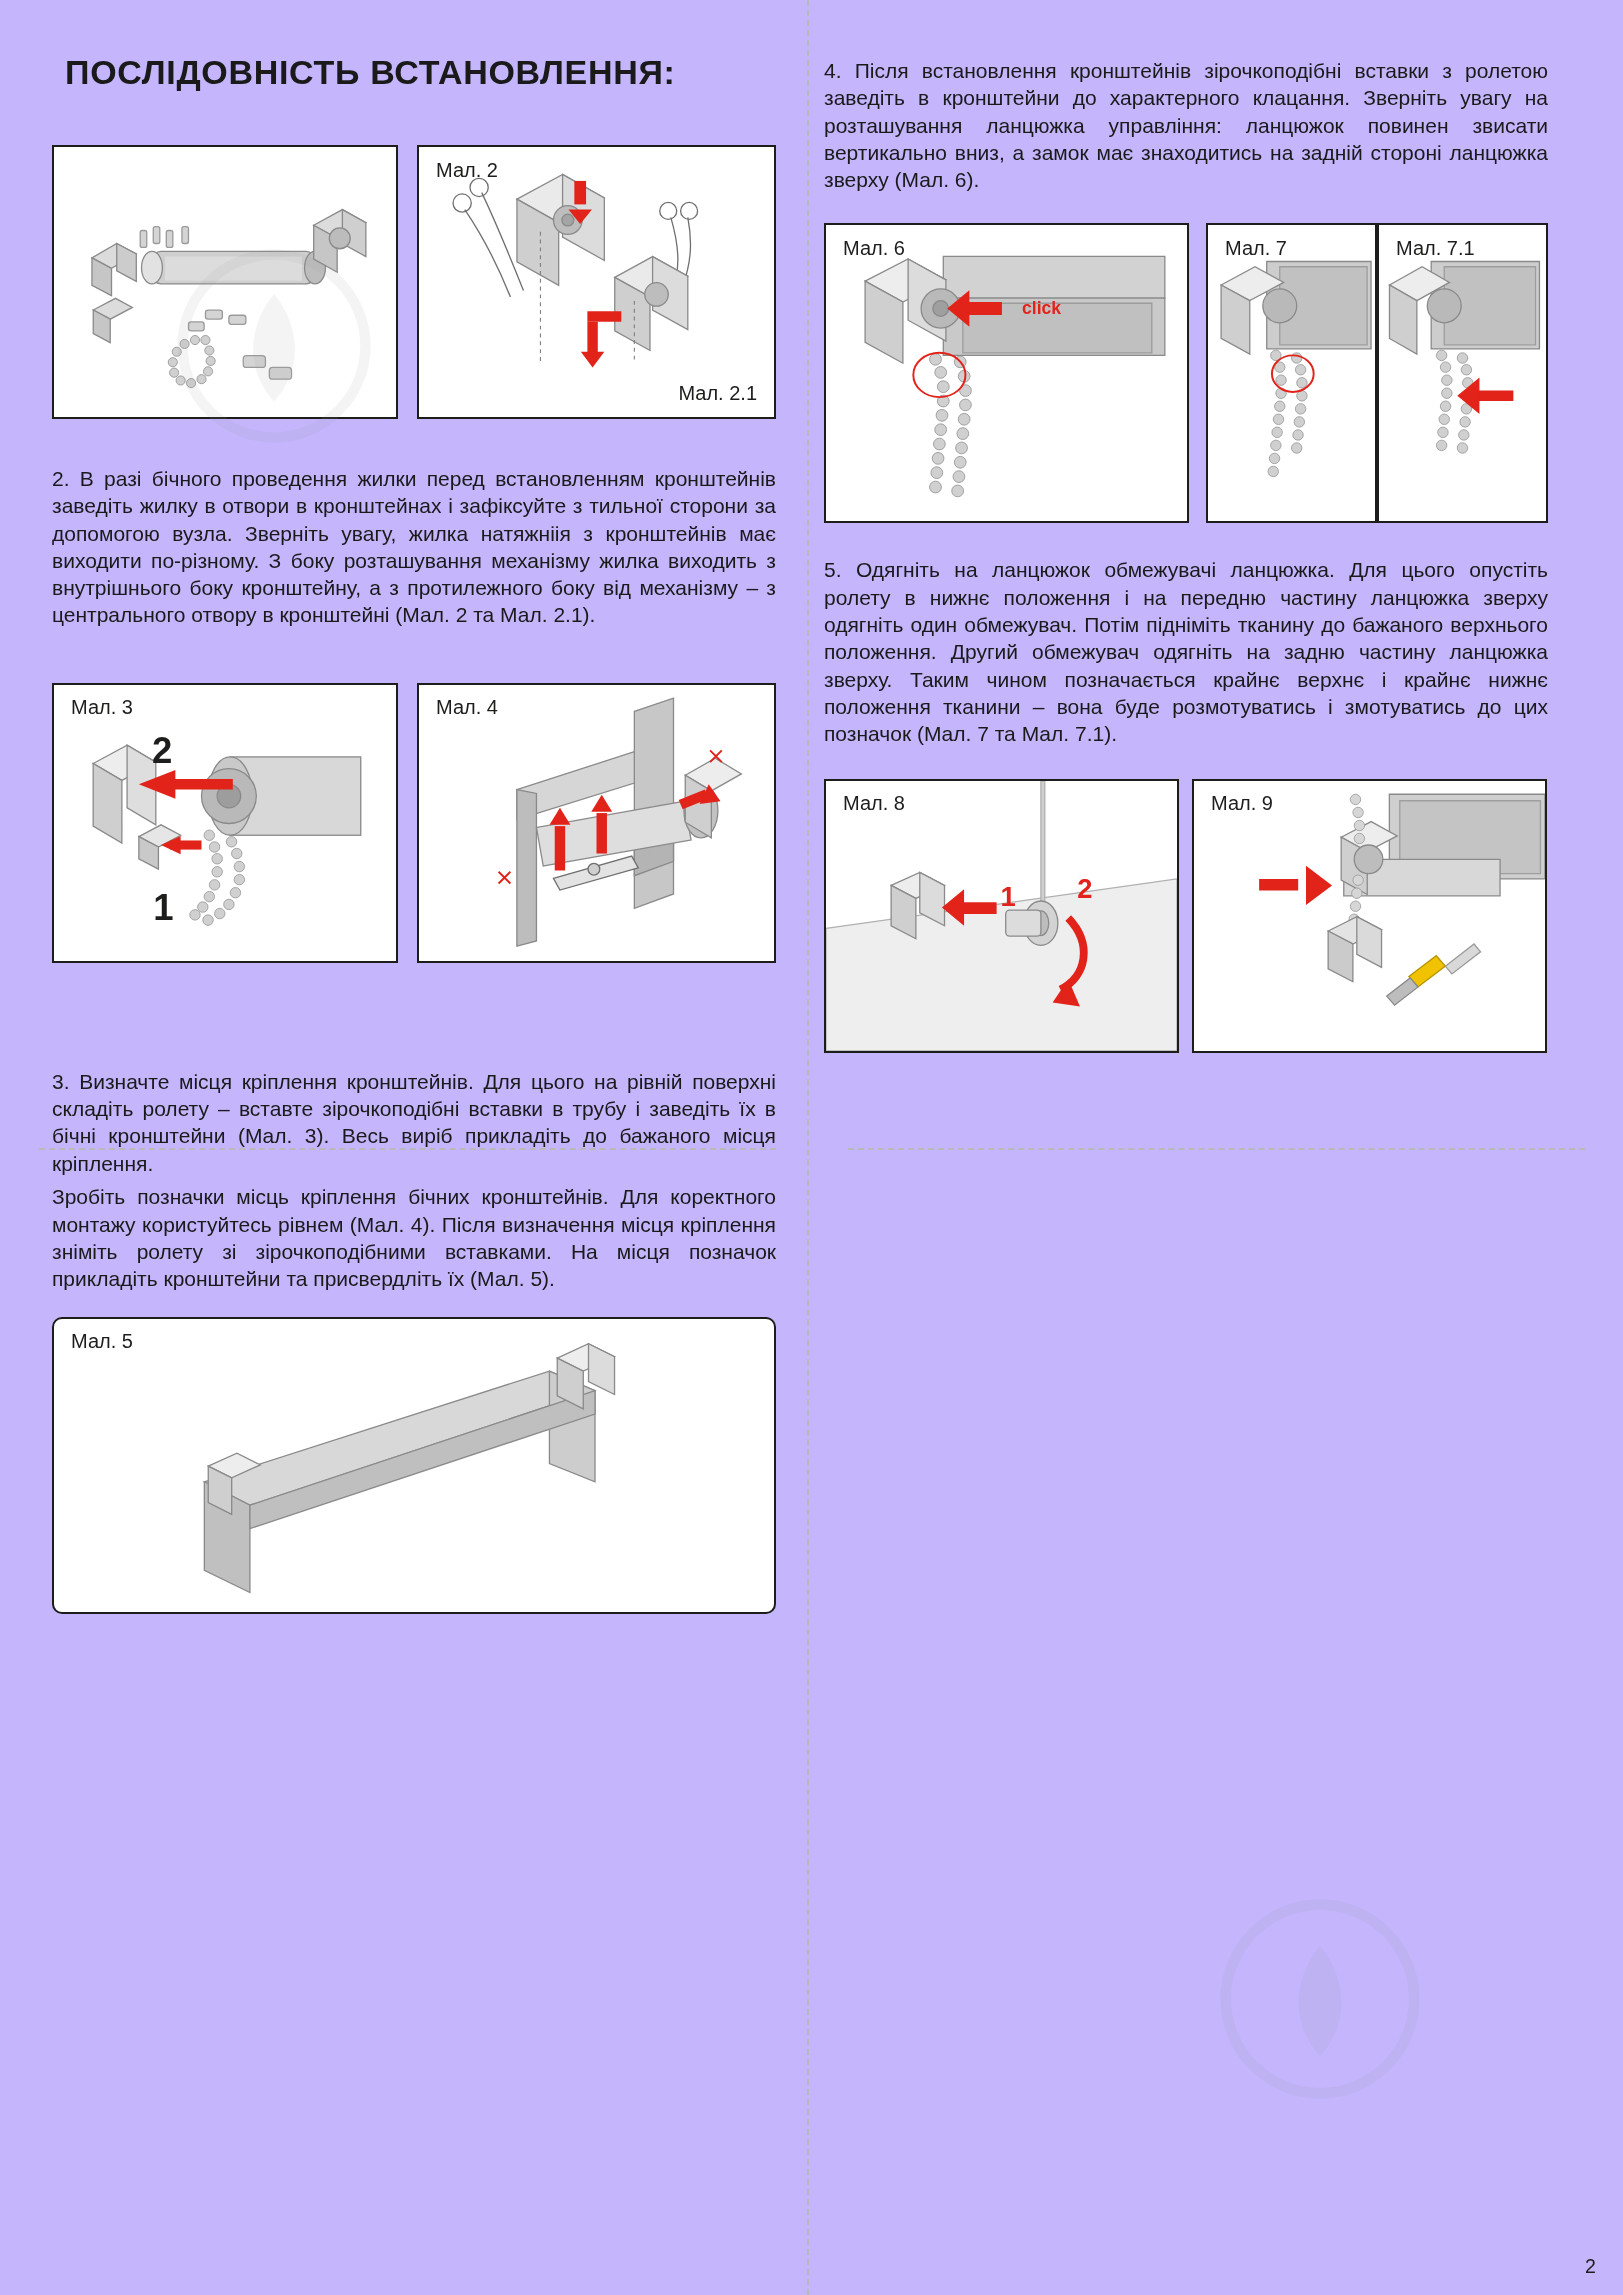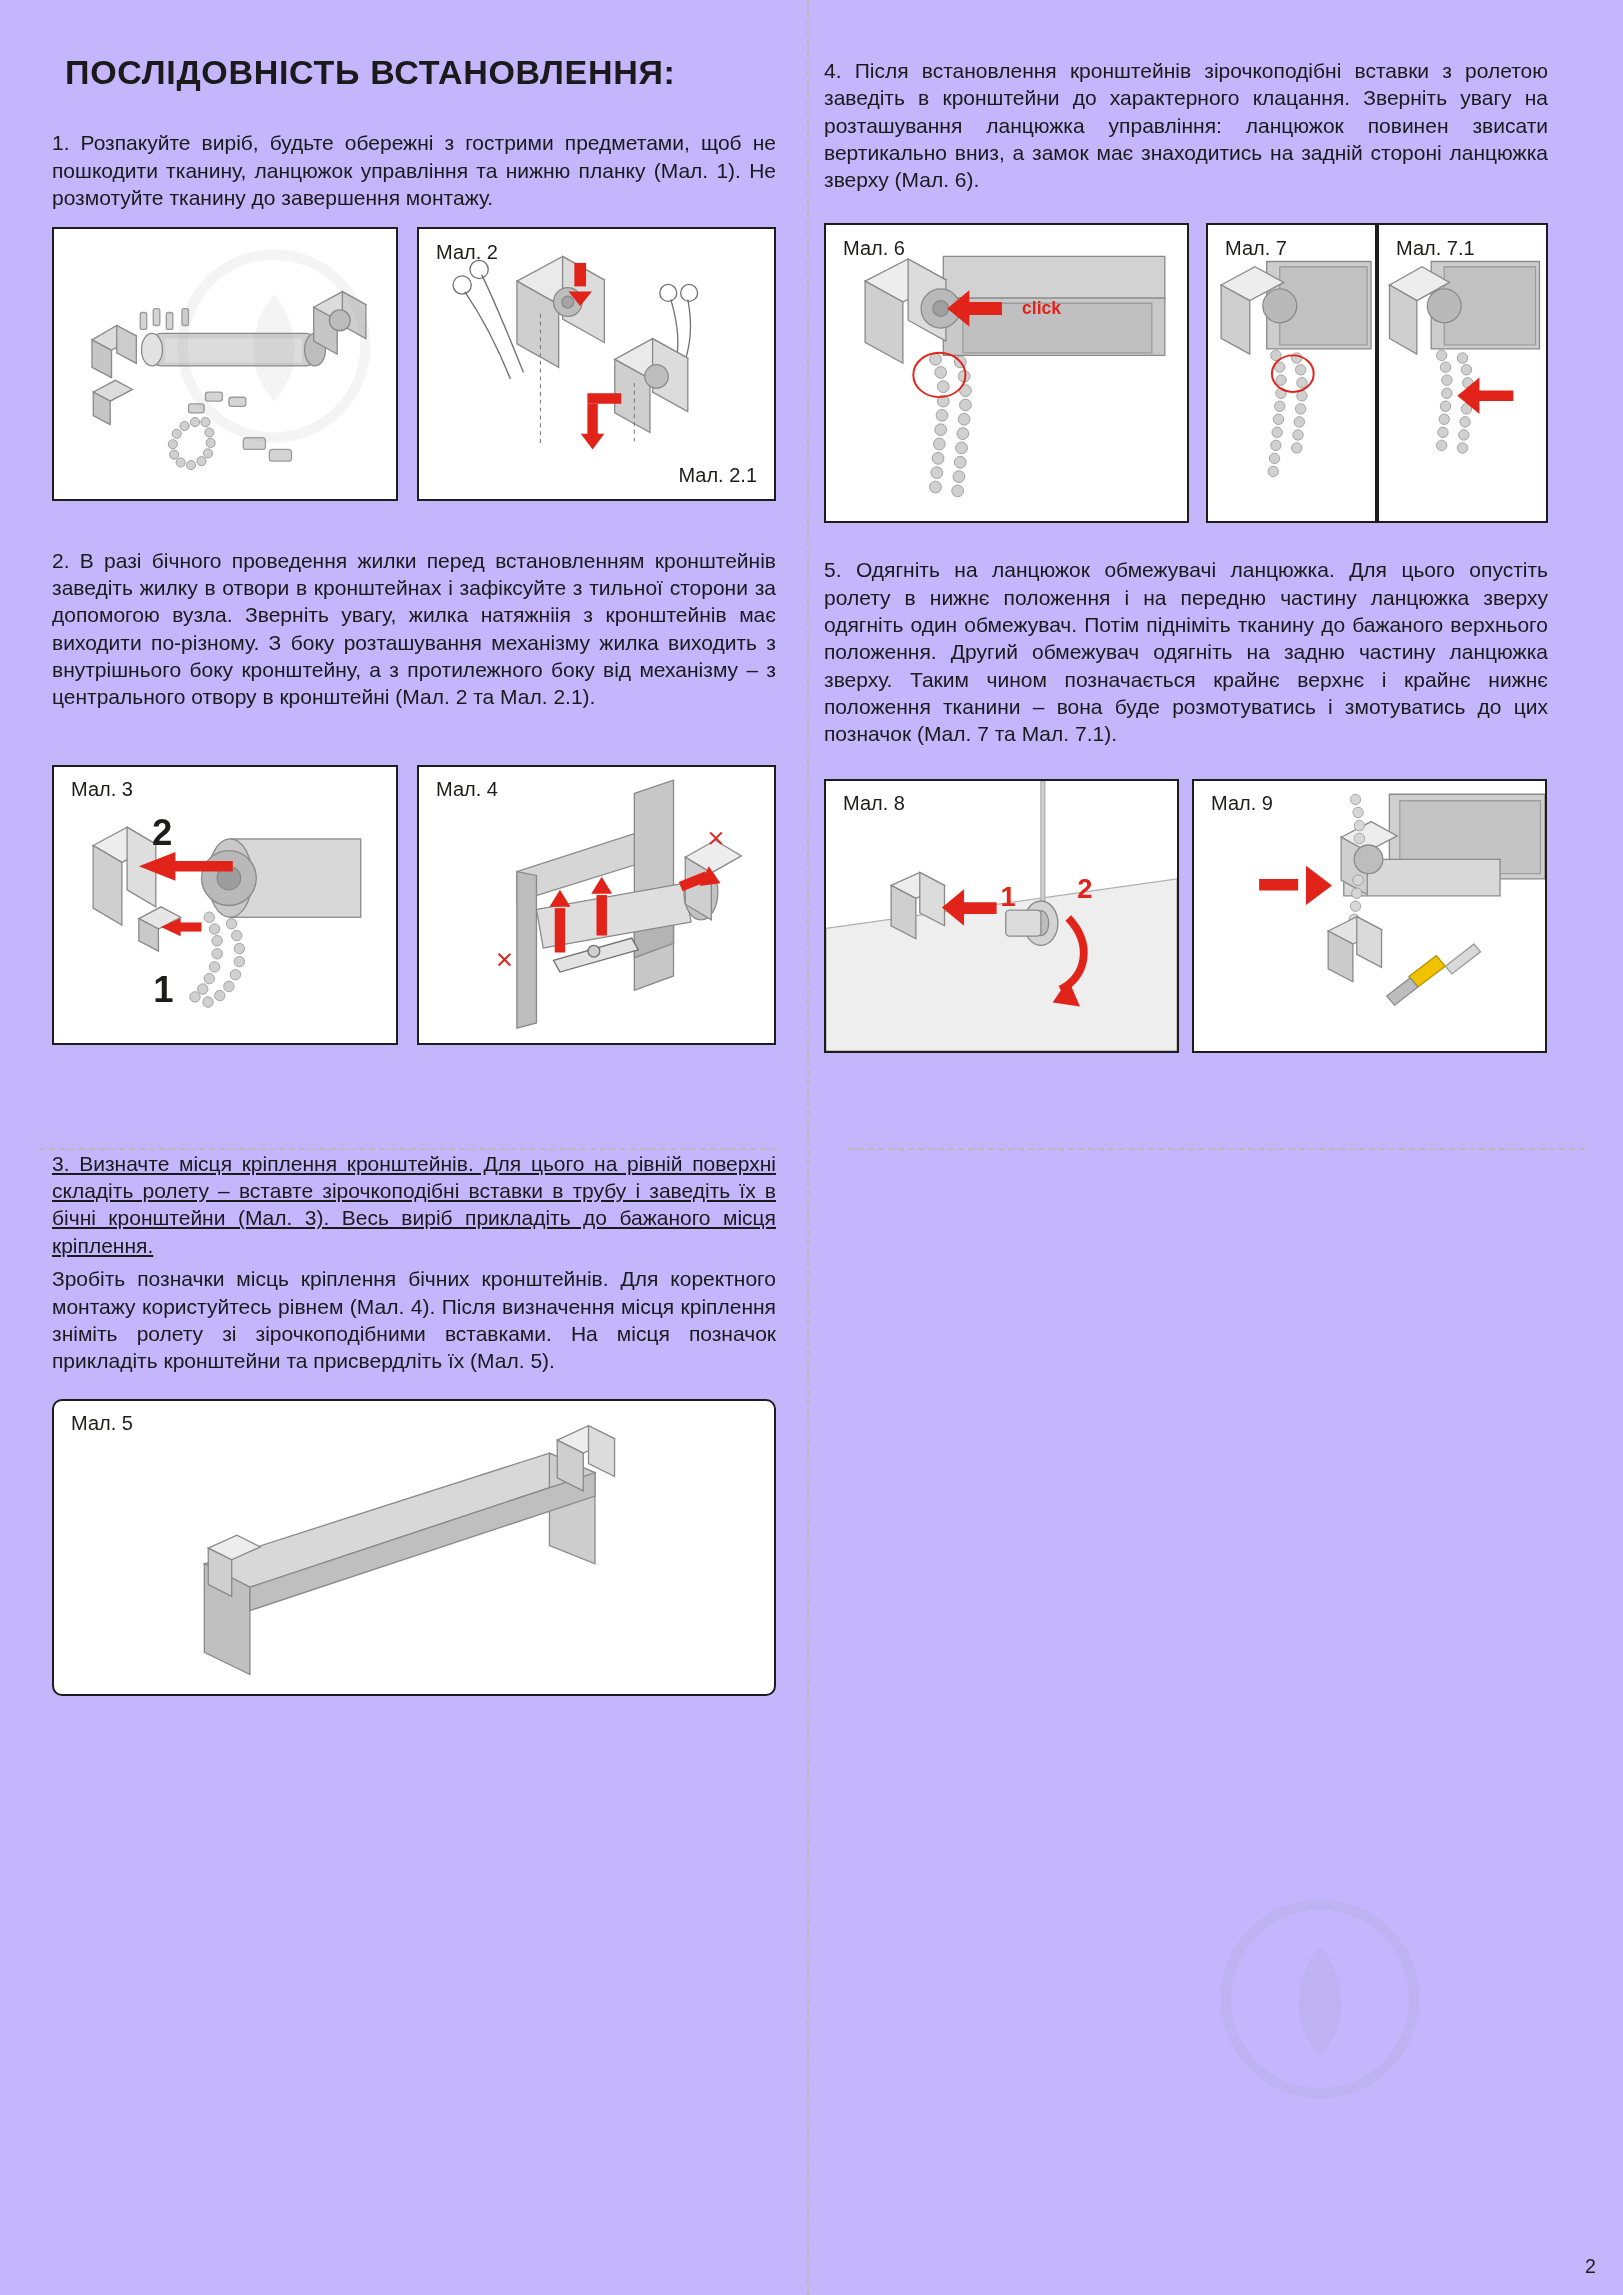--- a/index.html
+++ b/index.html
@@ -114,21 +114,20 @@
   <div class="v-divider"></div>
   <div class="h-divider left" style="top:1148px;"></div>
   <div class="h-divider right" style="top:1148px;"></div>
 
   <div class="col-left">
 
     <h1 class="title">ПОСЛІДОВНІСТЬ ВСТАНОВЛЕННЯ:</h1>
 
     <div style="height:37px"></div>
 
-    <p class="para">1. Розпакуйте виріб, будьте обережні з гострими предметами, щоб не пошкодити тканину, ланцюжок управління та нижню планку (Мал. 1). Не розмотуйте тканину до завершення монтажу.</p>
 
     <div style="position:relative; height:274px; margin-top:15.7px;">
 
       <div class="fig-box" style="position:absolute; left:0; top:0; width:346px; height:274px;">
         <svg width="342" height="270" viewBox="0 0 524 414">
 
           <g>
             <rect x="150" y="160" width="250" height="50" rx="14" fill="#cfcfcf" stroke="#8a8a8a" stroke-width="2"></rect>
             <ellipse cx="150" cy="185" rx="16" ry="25" fill="#e2e2e2" stroke="#8a8a8a" stroke-width="2"></ellipse>
             <ellipse cx="400" cy="185" rx="16" ry="25" fill="#bdbdbd" stroke="#8a8a8a" stroke-width="2"></ellipse>
@@ -318,21 +317,21 @@
           <path d="M444 152 l18 26 l-32 4 z" fill="#e2231a"></path>
 
           <g stroke="#e2231a" stroke-width="3">
             <path d="M122 286 l18 18 M140 286 l-18 18"></path>
             <path d="M446 100 l18 18 M464 100 l-18 18"></path>
           </g>
         </svg>
       </div>
     </div>
 
-    <p class="para" style="margin-top:29px;text-decoration:underline;">3. Визначте місця кріплення кронштейнів. Для цього на рівній поверхні складіть ролету – вставте зірочкоподібні вставки в трубу і заведіть їх в бічні кронштейни (Мал. 3). Весь виріб прикладіть до бажаного місця кріплення.</p>
+    <p class="para" style="margin-top:29px;">3. Визначте місця кріплення кронштейнів. Для цього на рівній поверхні складіть ролету – вставте зірочкоподібні вставки в трубу і заведіть їх в бічні кронштейни (Мал. 3). Весь виріб прикладіть до бажаного місця кріплення.</p>
     <p class="para">Зробіть позначки місць кріплення бічних кронштейнів. Для коректного монтажу користуйтесь рівнем (Мал. 4). Після визначення місця кріплення зніміть ролету зі зірочкоподібними вставками. На місця позначок прикладіть кронштейни та присвердліть їх (Мал. 5).</p>
 
     <div class="fig-box" style="position:relative; margin-top:24px; width:724px; height:297px;border-radius:10px;">
       <span class="fig-label tl">Мал. 5</span>
       <svg width="720" height="293" viewBox="0 0 1104 450">
         <g stroke="#8a8a8a" stroke-width="2">
 
           <path d="M230 250 L760 80 L830 110 L300 286 Z" fill="#d8d8d8"></path>
           <path d="M230 250 L300 286 L300 420 L230 386 Z" fill="#c0c0c0"></path>
           <path d="M760 80 L830 110 L830 250 L760 222 Z" fill="#cdcdcd"></path>

